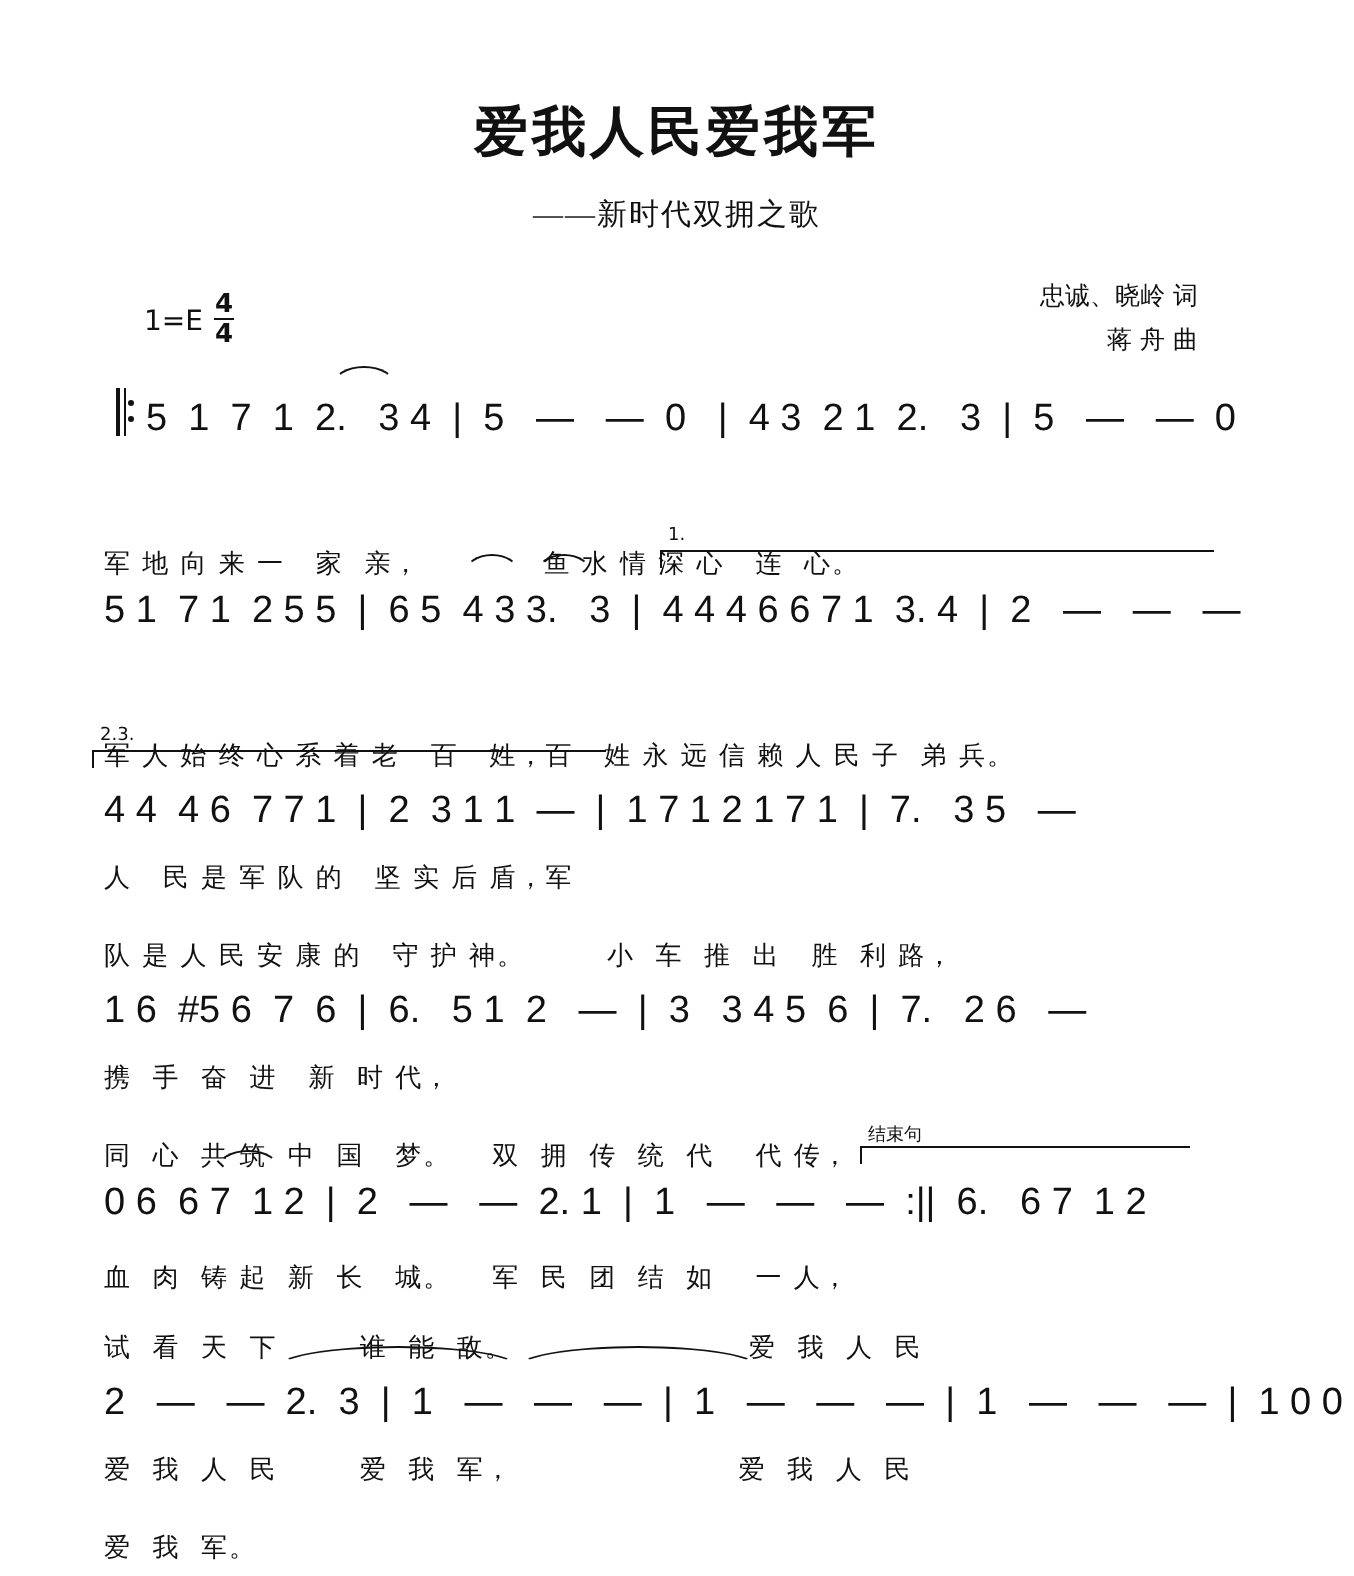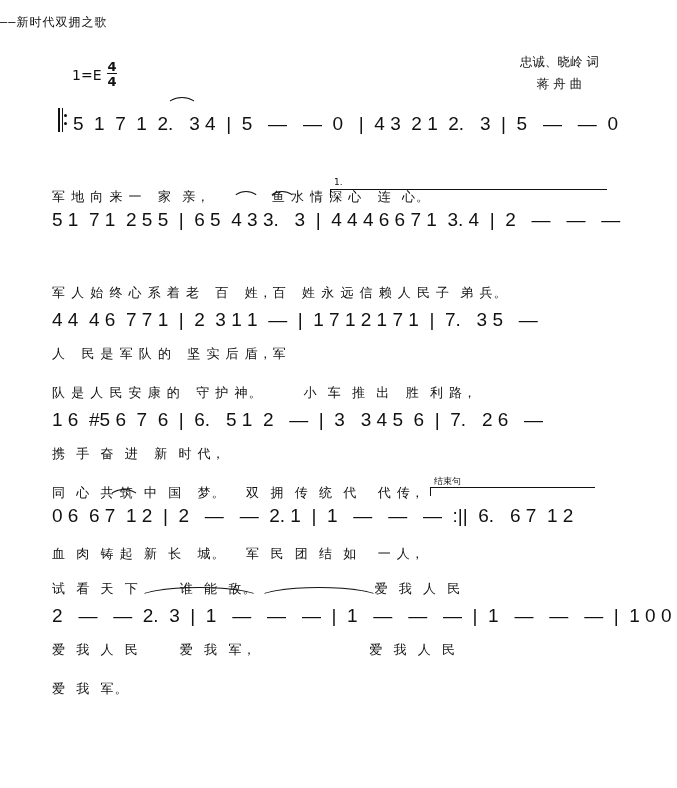--- a/index.html
+++ b/index.html
@@ -17,23 +17,23 @@
   .title{
     text-align:center;
     font-family:"DejaVu Serif", serif;
     font-weight:bold;
     font-size:27px;
     letter-spacing:2px;
     margin:0;
     padding-top:48px;
   }
   .subtitle{
-    text-align:left;
-    font-family:Liberation Mono, monospace;
-    font-size:12px;
+    text-align:center;
+    font-family:Liberation Serif, serif;
+    font-size:15px;
     margin-top:14px;
     letter-spacing:1px;
   }
 
   .meta{
     position:relative;
     height:46px;
     margin-top:16px;
   }
   .key{
@@ -53,21 +53,21 @@
     top:-1px;
   }
   .timesig .num{display:block;}
   .timesig .den{display:block;border-top:1.4px solid #111;padding-top:1px;}
   .credits{
     position:absolute;
     right:78px; top:4px;
     font-family:"DejaVu Sans", sans-serif;
     font-size:12.5px;
     line-height:1.75;
-    text-align:center;
+    text-align:right;
   }
 
   
   .system{
     position:relative;
     margin:0 0 0 0;
     padding:0 52px;
     height:96px;
   }
   .system.tall{height:100px;}
@@ -125,20 +125,21 @@
     border-right-color:transparent;
     border-radius:50% 50% 0 0 / 100% 100% 0 0;
     height:10px;
   }
 </style>
 </head>
 <body>
 
 <div class="sheet">
 
+  <h1 class="title">爱我人民爱我军</h1>
   <div class="subtitle">——新时代双拥之歌</div>
 
   <div class="meta">
     <div class="key">
       <span>1=E</span>
       <span class="timesig">
         <span class="num">4</span>
         <span class="den">4</span>
       </span>
     </div>
@@ -168,20 +169,23 @@
     <div class="notes">
       <span>5 1  7 1  2 5 5  |  6 5  4 3 3.   3  |  4 4 4 6 6 7 1  3. 4  |  2   —   —   —</span>
     </div>
     <div class="lyrics">
       <div>军 人 始 终 心 系 着 老   百   姓，百   姓 永 远 信 赖 人 民 子  弟 兵。</div>
       <div>人   民 是 军 队 的   坚 实 后 盾，军</div>
     </div>
   </div>
 
   <div class="system tall">
+    <div class="bracket" style="left:46px;top:0px;width:256px;">
+      <span class="lab">2.3.</span>
+    </div>
     <div class="notes">
       <span>4 4  4 6  7 7 1  |  2  3 1 1  —  |  1 7 1 2 1 7 1  |  7.   3 5   —</span>
     </div>
     <div class="lyrics">
       <div>队 是 人 民 安 康 的   守 护 神。        小  车  推  出   胜  利 路，</div>
       <div>携  手  奋  进   新  时 代，</div>
     </div>
   </div>
 
   <div class="system">

